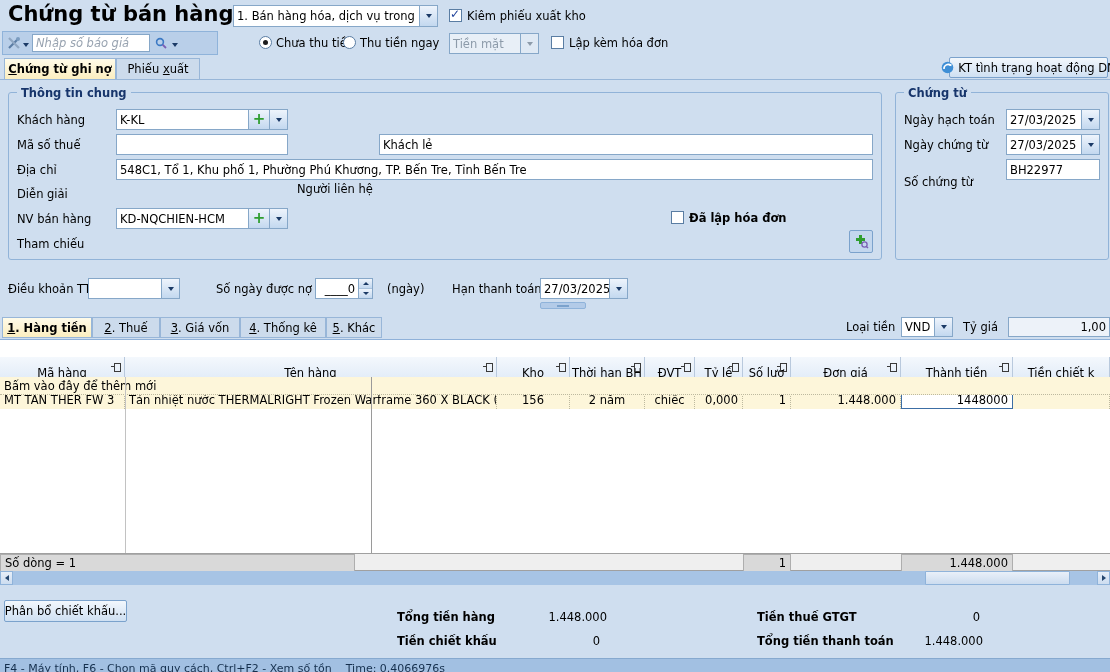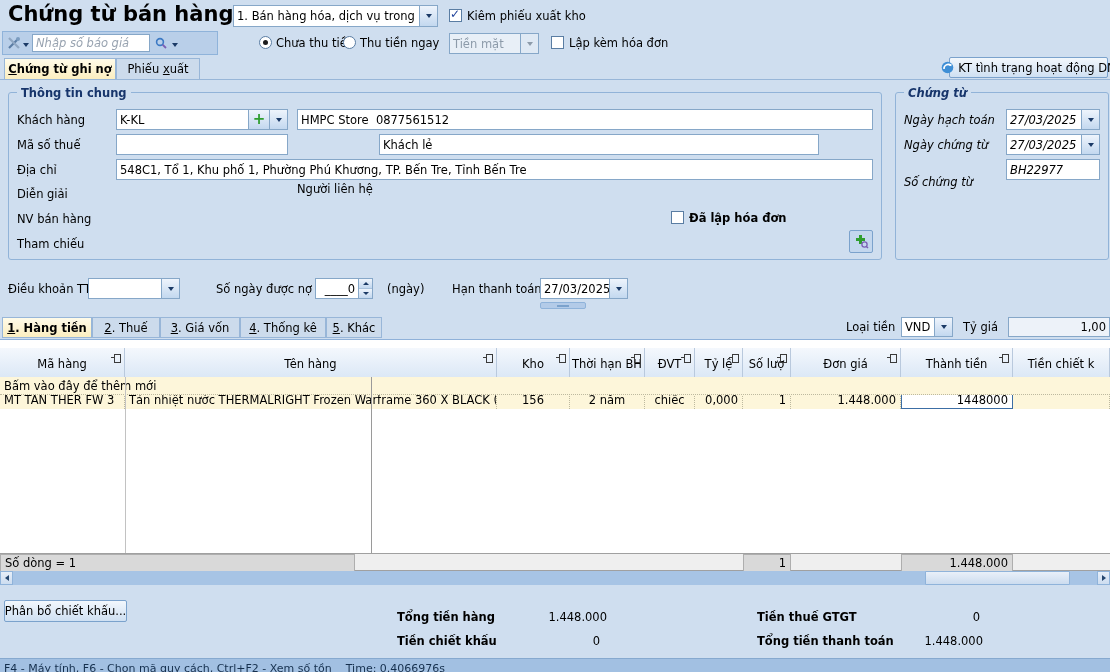--- a/index.html
+++ b/index.html
@@ -154,50 +154,58 @@
   <div class="lbl" style="left:8px;top:20px;">Khách hàng</div>
   <div class="combo" style="left:107px;top:16px;width:172px;">
     <div class="val">K-KL</div>
     <div class="pbtn">
         <span class="plus"></span>
       </div>
     <div class="cbtn">
         <div class="tri"></div>
       </div>
   </div>
-  <div class="field" style="left:288px;top:16px;width:576px;"><span>HMPC Store  0877561512</span></div>
 
   <div class="lbl" style="left:8px;top:45px;">Mã số thuế</div>
   <div class="field" style="left:107px;top:41px;width:172px;"><span></span></div>
   <div class="lbl" style="left:288px;top:45px;margin-top:44px;">Người liên hệ</div>
-  <div class="field" style="left:370px;top:41px;width:440px;"><span>Khách lẻ</span></div>
+  <div class="field" style="left:370px;top:41px;width:494px;"><span>Khách lẻ</span></div>
 
   <div class="lbl" style="left:8px;top:70px;">Địa chỉ</div>
   <div class="field" style="left:107px;top:66px;width:757px;"><span>548C1, Tổ 1, Khu phố 1, Phường Phú Khương, TP. Bến Tre, Tỉnh Bến Tre</span></div>
 
   <div class="lbl" style="left:8px;top:94px;">Diễn giải</div>
 
   <div class="lbl" style="left:8px;top:119px;">NV bán hàng</div>
+  <div class="combo" style="left:107px;top:115px;width:172px;">
+    <div class="val">KD-NQCHIEN-HCM</div>
+    <div class="pbtn">
+        <span class="plus"></span>
+      </div>
+    <div class="cbtn">
+        <div class="tri"></div>
+      </div>
+  </div>
   <div class="cb" style="left:662px;top:118px;"></div>
   <div class="lbl" style="left:680px;top:118px;font-weight:bold;">Đã lập hóa đơn</div>
 
   <div class="lbl" style="left:8px;top:144px;">Tham chiếu</div>
   <div class="btn" style="left:840px;top:137px;width:24px;height:23px;position:absolute;background:#c3d7ee;">
     <span style="display:flex;">
       <svg width="15" height="15" viewBox="0 0 15 15">
         <rect x="5" y="1" width="3" height="9" fill="#2f9e2f"></rect>
         <rect x="2" y="4" width="9" height="3" fill="#2f9e2f"></rect>
         <circle cx="10.5" cy="10.5" r="2.6" stroke="#7b5fb5" stroke-width="1.3" fill="none"></circle>
         <path d="M12.4 12.4 L14 14" stroke="#7b5fb5" stroke-width="1.4"></path>
       </svg>
     </span>
   </div>
 </div>
 
-<div class="gb" style="left:895px;top:92px;width:212px;height:166px;font-style:italic;">
+<div class="gb" style="left:895px;top:92px;width:212px;height:166px;">
   <div class="gb-legend">Chứng từ</div>
 
   <div class="lbl" style="left:8px;top:20px;">Ngày hạch toán</div>
   <div class="combo" style="left:110px;top:16px;width:94px;">
     <div class="val">27/03/2025</div>
     <div class="cbtn">
         <div class="tri"></div>
       </div>
   </div>
 
@@ -264,21 +272,21 @@
 <div class="combo" style="left:901px;top:317px;width:52px;height:20px;">
   <div class="val">VND</div>
   <div class="cbtn">
       <div class="tri"></div>
     </div>
 </div>
 <div class="lbl" style="left:963px;top:320px;">Tỷ giá</div>
 <div class="field" style="left:1008px;top:317px;width:102px;height:20px;background:#edf2f9;justify-content:flex-end;"><span>1,00</span></div>
 
 <div id="grid">
-  <div class="grow" style="top:8px;height:33px;">
+  <div class="grow" style="top:17px;height:33px;">
     <div class="gcell hcell w0"><span>Mã hàng</span><span class="pin"></span></div>
     <div class="gcell hcell w1"><span>Tên hàng</span><span class="pin"></span></div>
     <div class="gcell hcell w2"><span>Kho</span><span class="pin"></span></div>
     <div class="gcell hcell w3"><span>Thời hạn BH</span><span class="pin"></span></div>
     <div class="gcell hcell w4"><span>ĐVT</span><span class="pin"></span></div>
     <div class="gcell hcell w5"><span>Tỷ lệ</span><span class="pin"></span></div>
     <div class="gcell hcell w6"><span>Số lượ</span><span class="pin"></span></div>
     <div class="gcell hcell w7"><span>Đơn giá</span><span class="pin"></span></div>
     <div class="gcell hcell w8"><span>Thành tiền</span><span class="pin"></span></div>
     <div class="gcell hcell w9"><span>Tiền chiết k</span></div>

